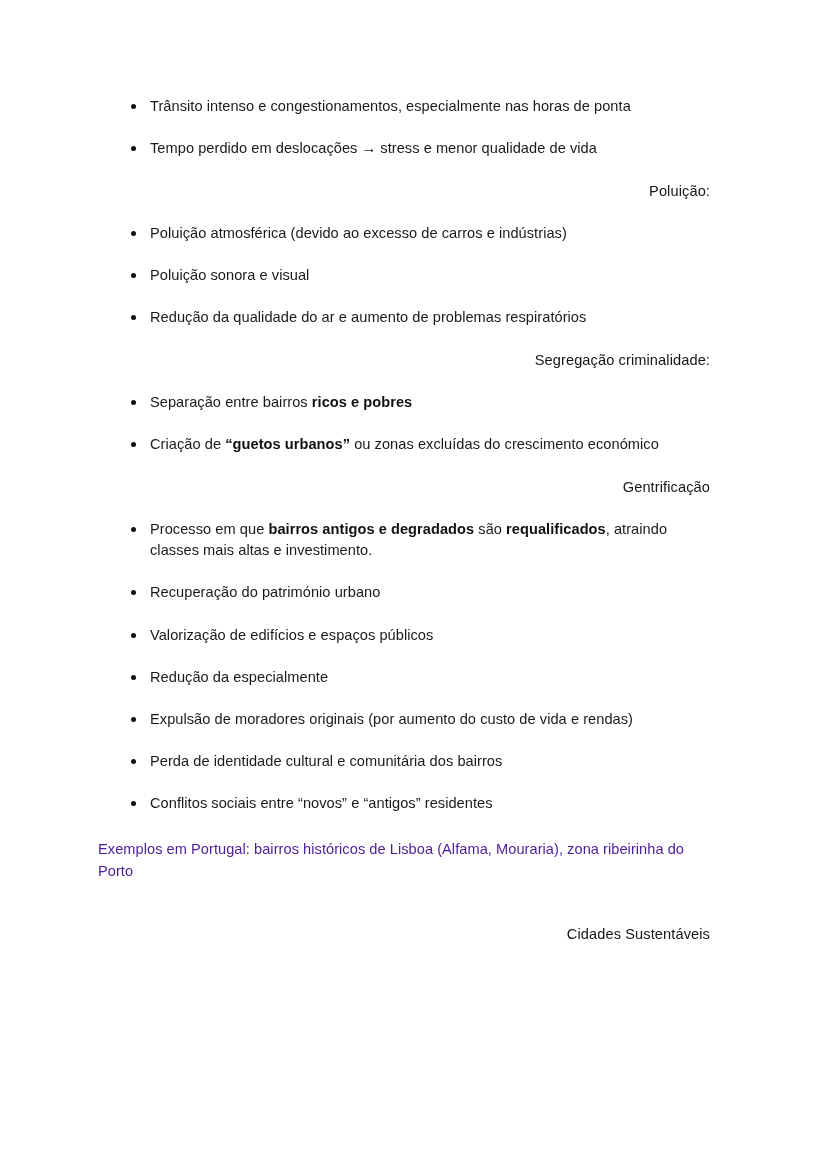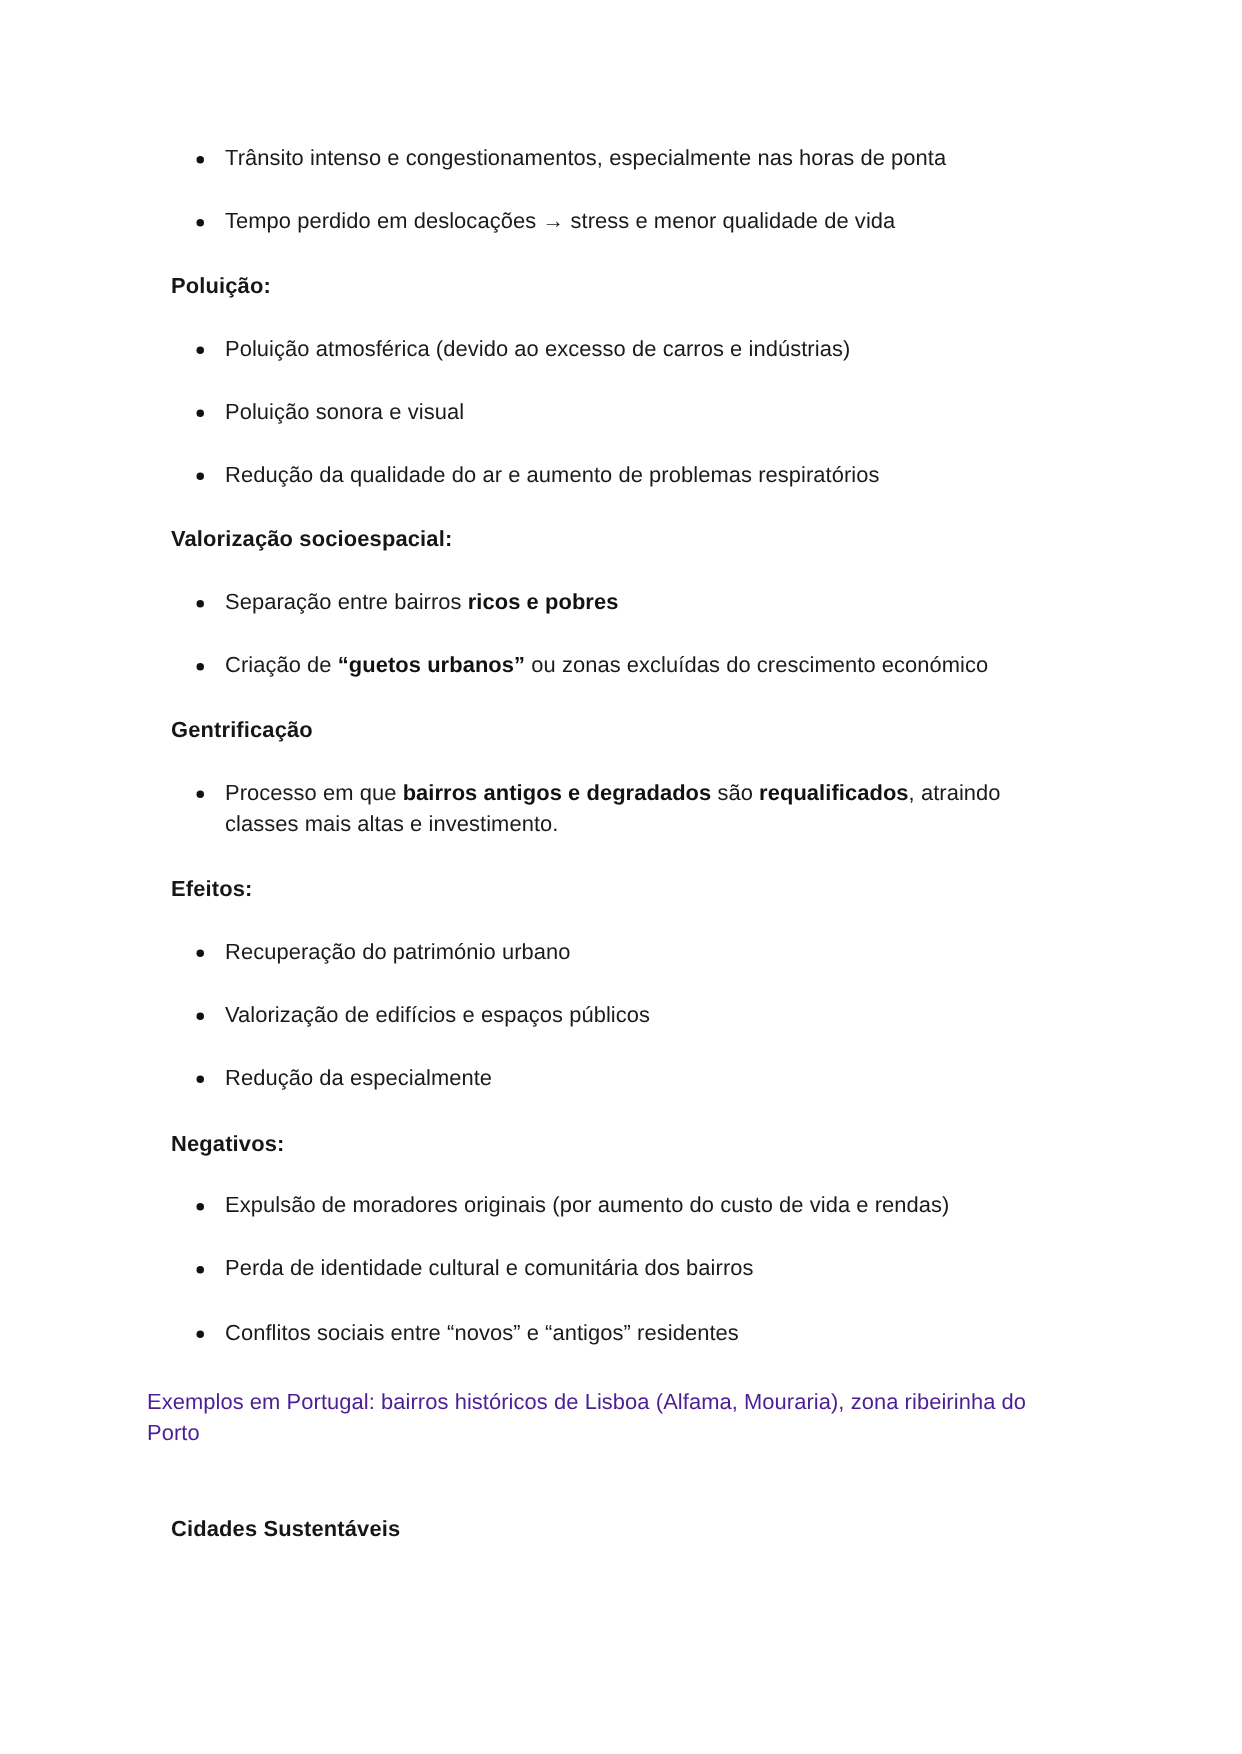--- a/index.html
+++ b/index.html
@@ -21,26 +21,27 @@
     background: #ffffff;
     box-sizing: border-box;
     padding: 96px 118px 0 98px;
   }
   .doc-body {
     width: 612px;
   }
   
   .heading {
     font-size: 14.6px;
-    font-weight: bold;
+    font-weight: normal;
     line-height: 1.35;
-    margin: 16px;
+    margin: 0;
     padding: 0;
     color: #161616;
     letter-spacing: 0.1px;
+    text-align: right;
   }
   .block-heading {
     margin-top: 23px;
     margin-bottom: 0;
   }
   .block-heading.tight {
     margin-top: 18px;
   }
   
   ul.bullets {
@@ -104,40 +105,38 @@
       <li><span>Tempo perdido em deslocações → stress e menor qualidade de vida</span></li>
     </ul>
 
     <p class="heading block-heading">Poluição:</p>
     <ul class="bullets">
       <li><span>Poluição atmosférica (devido ao excesso de carros e indústrias)</span></li>
       <li><span>Poluição sonora e visual</span></li>
       <li><span>Redução da qualidade do ar e aumento de problemas respiratórios</span></li>
     </ul>
 
-    <p class="heading block-heading">Valorização socioespacial:</p>
+    <p class="heading block-heading">Segregação criminalidade:</p>
     <ul class="bullets">
       <li><span>Separação entre bairros </span><b>ricos e pobres</b></li>
       <li><span>Criação de </span><b>“guetos urbanos”</b><span> ou zonas excluídas do crescimento económico</span></li>
     </ul>
 
     <p class="heading block-heading">Gentrificação</p>
     <ul class="bullets">
       <li><span>Processo em que </span><b>bairros antigos e degradados</b><span> são </span><b>requalificados</b><span>, atraindo classes mais altas e investimento.</span></li>
     </ul>
 
-    <p class="heading block-heading">Efeitos:</p>
 
     <ul class="bullets">
       <li><span>Recuperação do património urbano</span></li>
       <li><span>Valorização de edifícios e espaços públicos</span></li>
       <li><span>Redução da especialmente</span></li>
     </ul>
 
-    <p class="heading block-heading">Negativos:</p>
     <ul class="bullets">
       <li><span>Expulsão de moradores originais (por aumento do custo de vida e rendas)</span></li>
       <li><span>Perda de identidade cultural e comunitária dos bairros</span></li>
       <li><span>Conflitos sociais entre “novos” e “antigos” residentes</span></li>
     </ul>
 
     <p class="para spaced para-wide">Exemplos em Portugal: bairros históricos de Lisboa (Alfama, Mouraria), zona ribeirinha do Porto</p>
 
     <div class="spacer-lg"></div>
 

